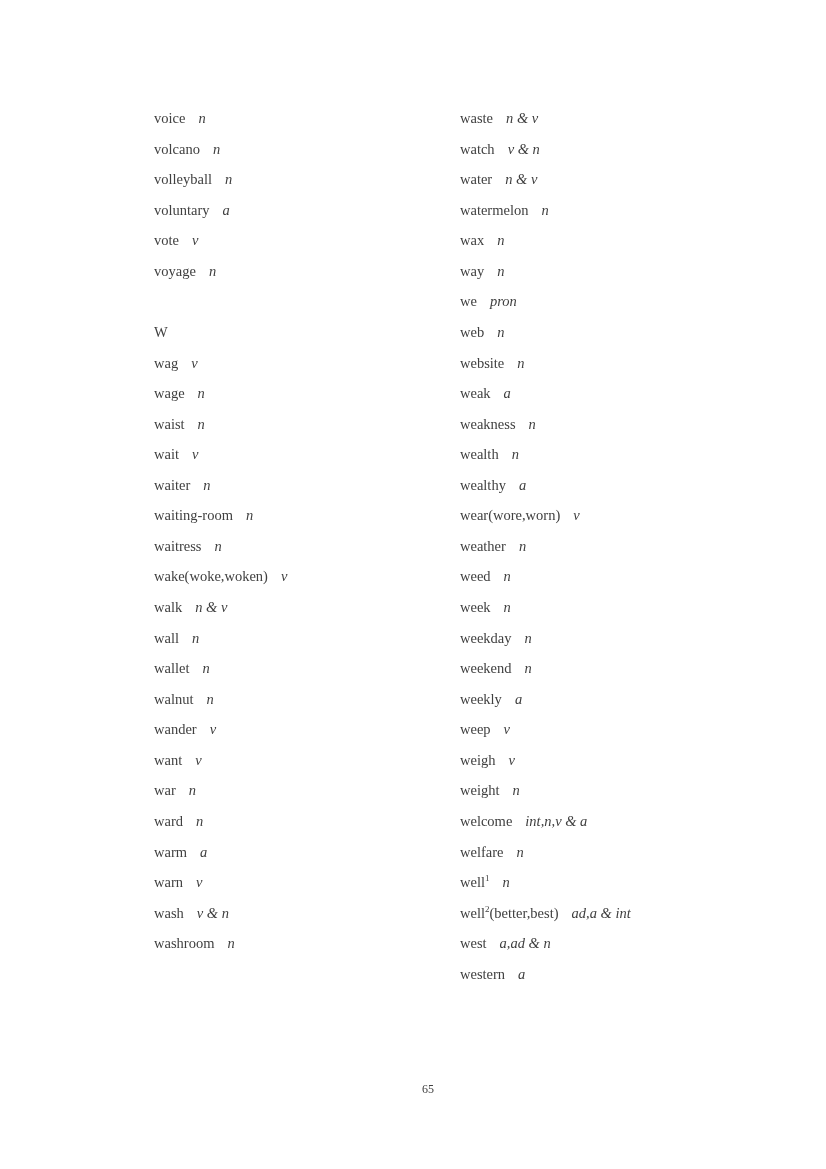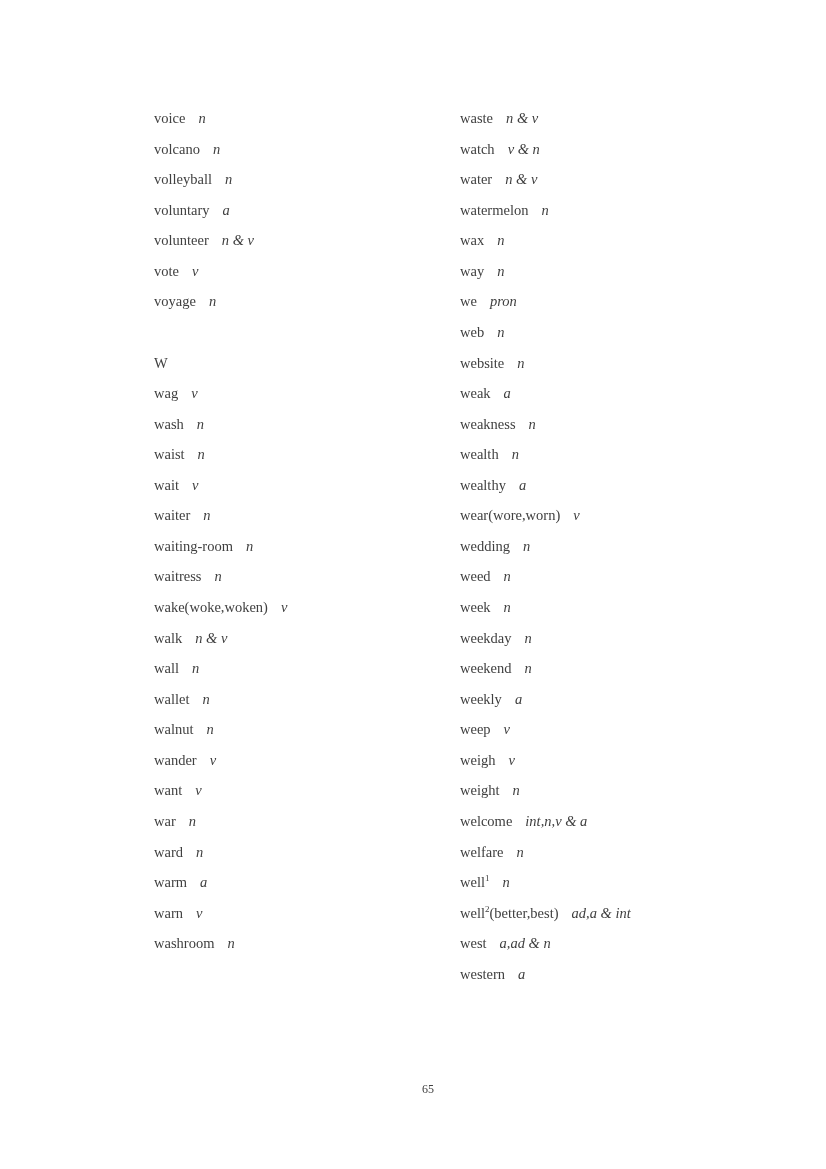--- a/index.html
+++ b/index.html
@@ -44,61 +44,61 @@
 </style>
 </head>
 <body>
 
 <div class="page">
   <div class="col col-left">
       <div class="row"><span class="word">voice</span><span class="pos">n</span></div>
       <div class="row"><span class="word">volcano</span><span class="pos">n</span></div>
       <div class="row"><span class="word">volleyball</span><span class="pos">n</span></div>
       <div class="row"><span class="word">voluntary</span><span class="pos">a</span></div>
-      <div class="row"><span class="word">volunteer</span><span class="pos">n &amp; v</span></div>
       <div class="row"><span class="word">vote</span><span class="pos">v</span></div>
       <div class="row"><span class="word">voyage</span><span class="pos">n</span></div>
       <div class="row"></div>
       <div class="row"><span class="word">W</span></div>
       <div class="row"><span class="word">wag</span><span class="pos">v</span></div>
-      <div class="row"><span class="word">wash</span><span class="pos">n</span></div>
+      <div class="row"><span class="word">wage</span><span class="pos">n</span></div>
       <div class="row"><span class="word">waist</span><span class="pos">n</span></div>
       <div class="row"><span class="word">wait</span><span class="pos">v</span></div>
       <div class="row"><span class="word">waiter</span><span class="pos">n</span></div>
       <div class="row"><span class="word">waiting-room</span><span class="pos">n</span></div>
       <div class="row"><span class="word">waitress</span><span class="pos">n</span></div>
       <div class="row"><span class="word">wake(woke,woken)</span><span class="pos">v</span></div>
       <div class="row"><span class="word">walk</span><span class="pos">n &amp; v</span></div>
       <div class="row"><span class="word">wall</span><span class="pos">n</span></div>
       <div class="row"><span class="word">wallet</span><span class="pos">n</span></div>
       <div class="row"><span class="word">walnut</span><span class="pos">n</span></div>
       <div class="row"><span class="word">wander</span><span class="pos">v</span></div>
       <div class="row"><span class="word">want</span><span class="pos">v</span></div>
       <div class="row"><span class="word">war</span><span class="pos">n</span></div>
       <div class="row"><span class="word">ward</span><span class="pos">n</span></div>
       <div class="row"><span class="word">warm</span><span class="pos">a</span></div>
       <div class="row"><span class="word">warn</span><span class="pos">v</span></div>
+      <div class="row"><span class="word">wash</span><span class="pos">v &amp; n</span></div>
       <div class="row"><span class="word">washroom</span><span class="pos">n</span></div>
     </div>
   <div class="col col-right">
       <div class="row"><span class="word">waste</span><span class="pos">n &amp; v</span></div>
       <div class="row"><span class="word">watch</span><span class="pos">v &amp; n</span></div>
       <div class="row"><span class="word">water</span><span class="pos">n &amp; v</span></div>
       <div class="row"><span class="word">watermelon</span><span class="pos">n</span></div>
       <div class="row"><span class="word">wax</span><span class="pos">n</span></div>
       <div class="row"><span class="word">way</span><span class="pos">n</span></div>
       <div class="row"><span class="word">we</span><span class="pos">pron</span></div>
       <div class="row"><span class="word">web</span><span class="pos">n</span></div>
       <div class="row"><span class="word">website</span><span class="pos">n</span></div>
       <div class="row"><span class="word">weak</span><span class="pos">a</span></div>
       <div class="row"><span class="word">weakness</span><span class="pos">n</span></div>
       <div class="row"><span class="word">wealth</span><span class="pos">n</span></div>
       <div class="row"><span class="word">wealthy</span><span class="pos">a</span></div>
       <div class="row"><span class="word">wear(wore,worn)</span><span class="pos">v</span></div>
-      <div class="row"><span class="word">wedding</span><span class="pos">n</span></div>
+      <div class="row"><span class="word">weather</span><span class="pos">n</span></div>
       <div class="row"><span class="word">weed</span><span class="pos">n</span></div>
       <div class="row"><span class="word">week</span><span class="pos">n</span></div>
       <div class="row"><span class="word">weekday</span><span class="pos">n</span></div>
       <div class="row"><span class="word">weekend</span><span class="pos">n</span></div>
       <div class="row"><span class="word">weekly</span><span class="pos">a</span></div>
       <div class="row"><span class="word">weep</span><span class="pos">v</span></div>
       <div class="row"><span class="word">weigh</span><span class="pos">v</span></div>
       <div class="row"><span class="word">weight</span><span class="pos">n</span></div>
       <div class="row"><span class="word">welcome</span><span class="pos">int,n,v &amp; a</span></div>
       <div class="row"><span class="word">welfare</span><span class="pos">n</span></div>

